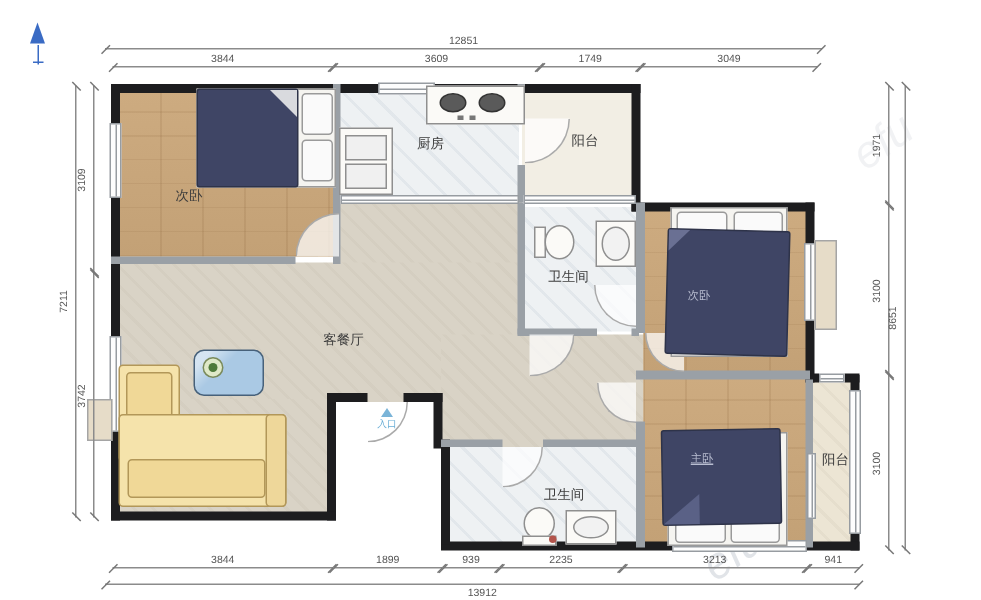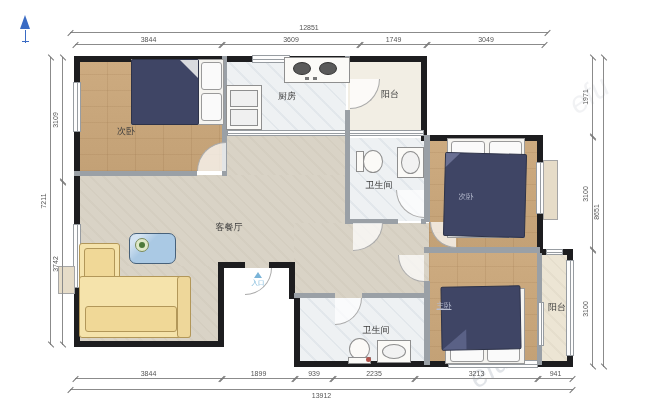--- a/index.html
+++ b/index.html
@@ -176,21 +176,21 @@
   <div class="fold" style="left:0;top:0;border-width:14px 14px 0 0;border-color:#6a7093 transparent transparent transparent;"></div>
 </div>
 <div class="bedlabel" style="left:466px;top:197px;">次卧</div>
 
 <div class="bedbase" style="left:445px;top:288px;width:80px;height:76px;"></div>
 <div class="pillow" style="left:450px;top:341px;width:34px;height:21px;"></div>
 <div class="pillow" style="left:487px;top:341px;width:33px;height:21px;"></div>
 <div class="blanket" style="left:441px;top:286px;width:80px;height:64px;transform:rotate(-1deg);">
   <div class="fold" style="left:0;bottom:0;border-width:0 0 20px 24px;border-color:transparent transparent #5a6186 transparent;"></div>
 </div>
-<div class="bedlabel" style="left:444px;top:306px;text-decoration:underline;">主卧</div>
+<div class="bedlabel" style="left:468px;top:306px;text-decoration:underline;">主卧</div>
 
 <div class="sofa" style="left:79px;top:243px;width:41px;height:65px;"></div>
 <div class="cush" style="left:84px;top:248px;width:31px;height:55px;"></div>
 <div class="sofa" style="left:79px;top:276px;width:112px;height:62px;"></div>
 <div class="cush" style="left:85px;top:306px;width:92px;height:26px;"></div>
 <div class="sofa" style="left:177px;top:276px;width:14px;height:62px;background:#eed79a;"></div>
 <div class="ctable" style="left:129px;top:233px;width:47px;height:31px;"></div>
 <div class="furn oval" style="left:135px;top:238px;width:14px;height:14px;background:#dfe9c8;border-color:#7a8a5a;"></div>
 <div class="abs oval" style="left:139px;top:242px;width:6px;height:6px;background:#4e7a3a;"></div>
 

